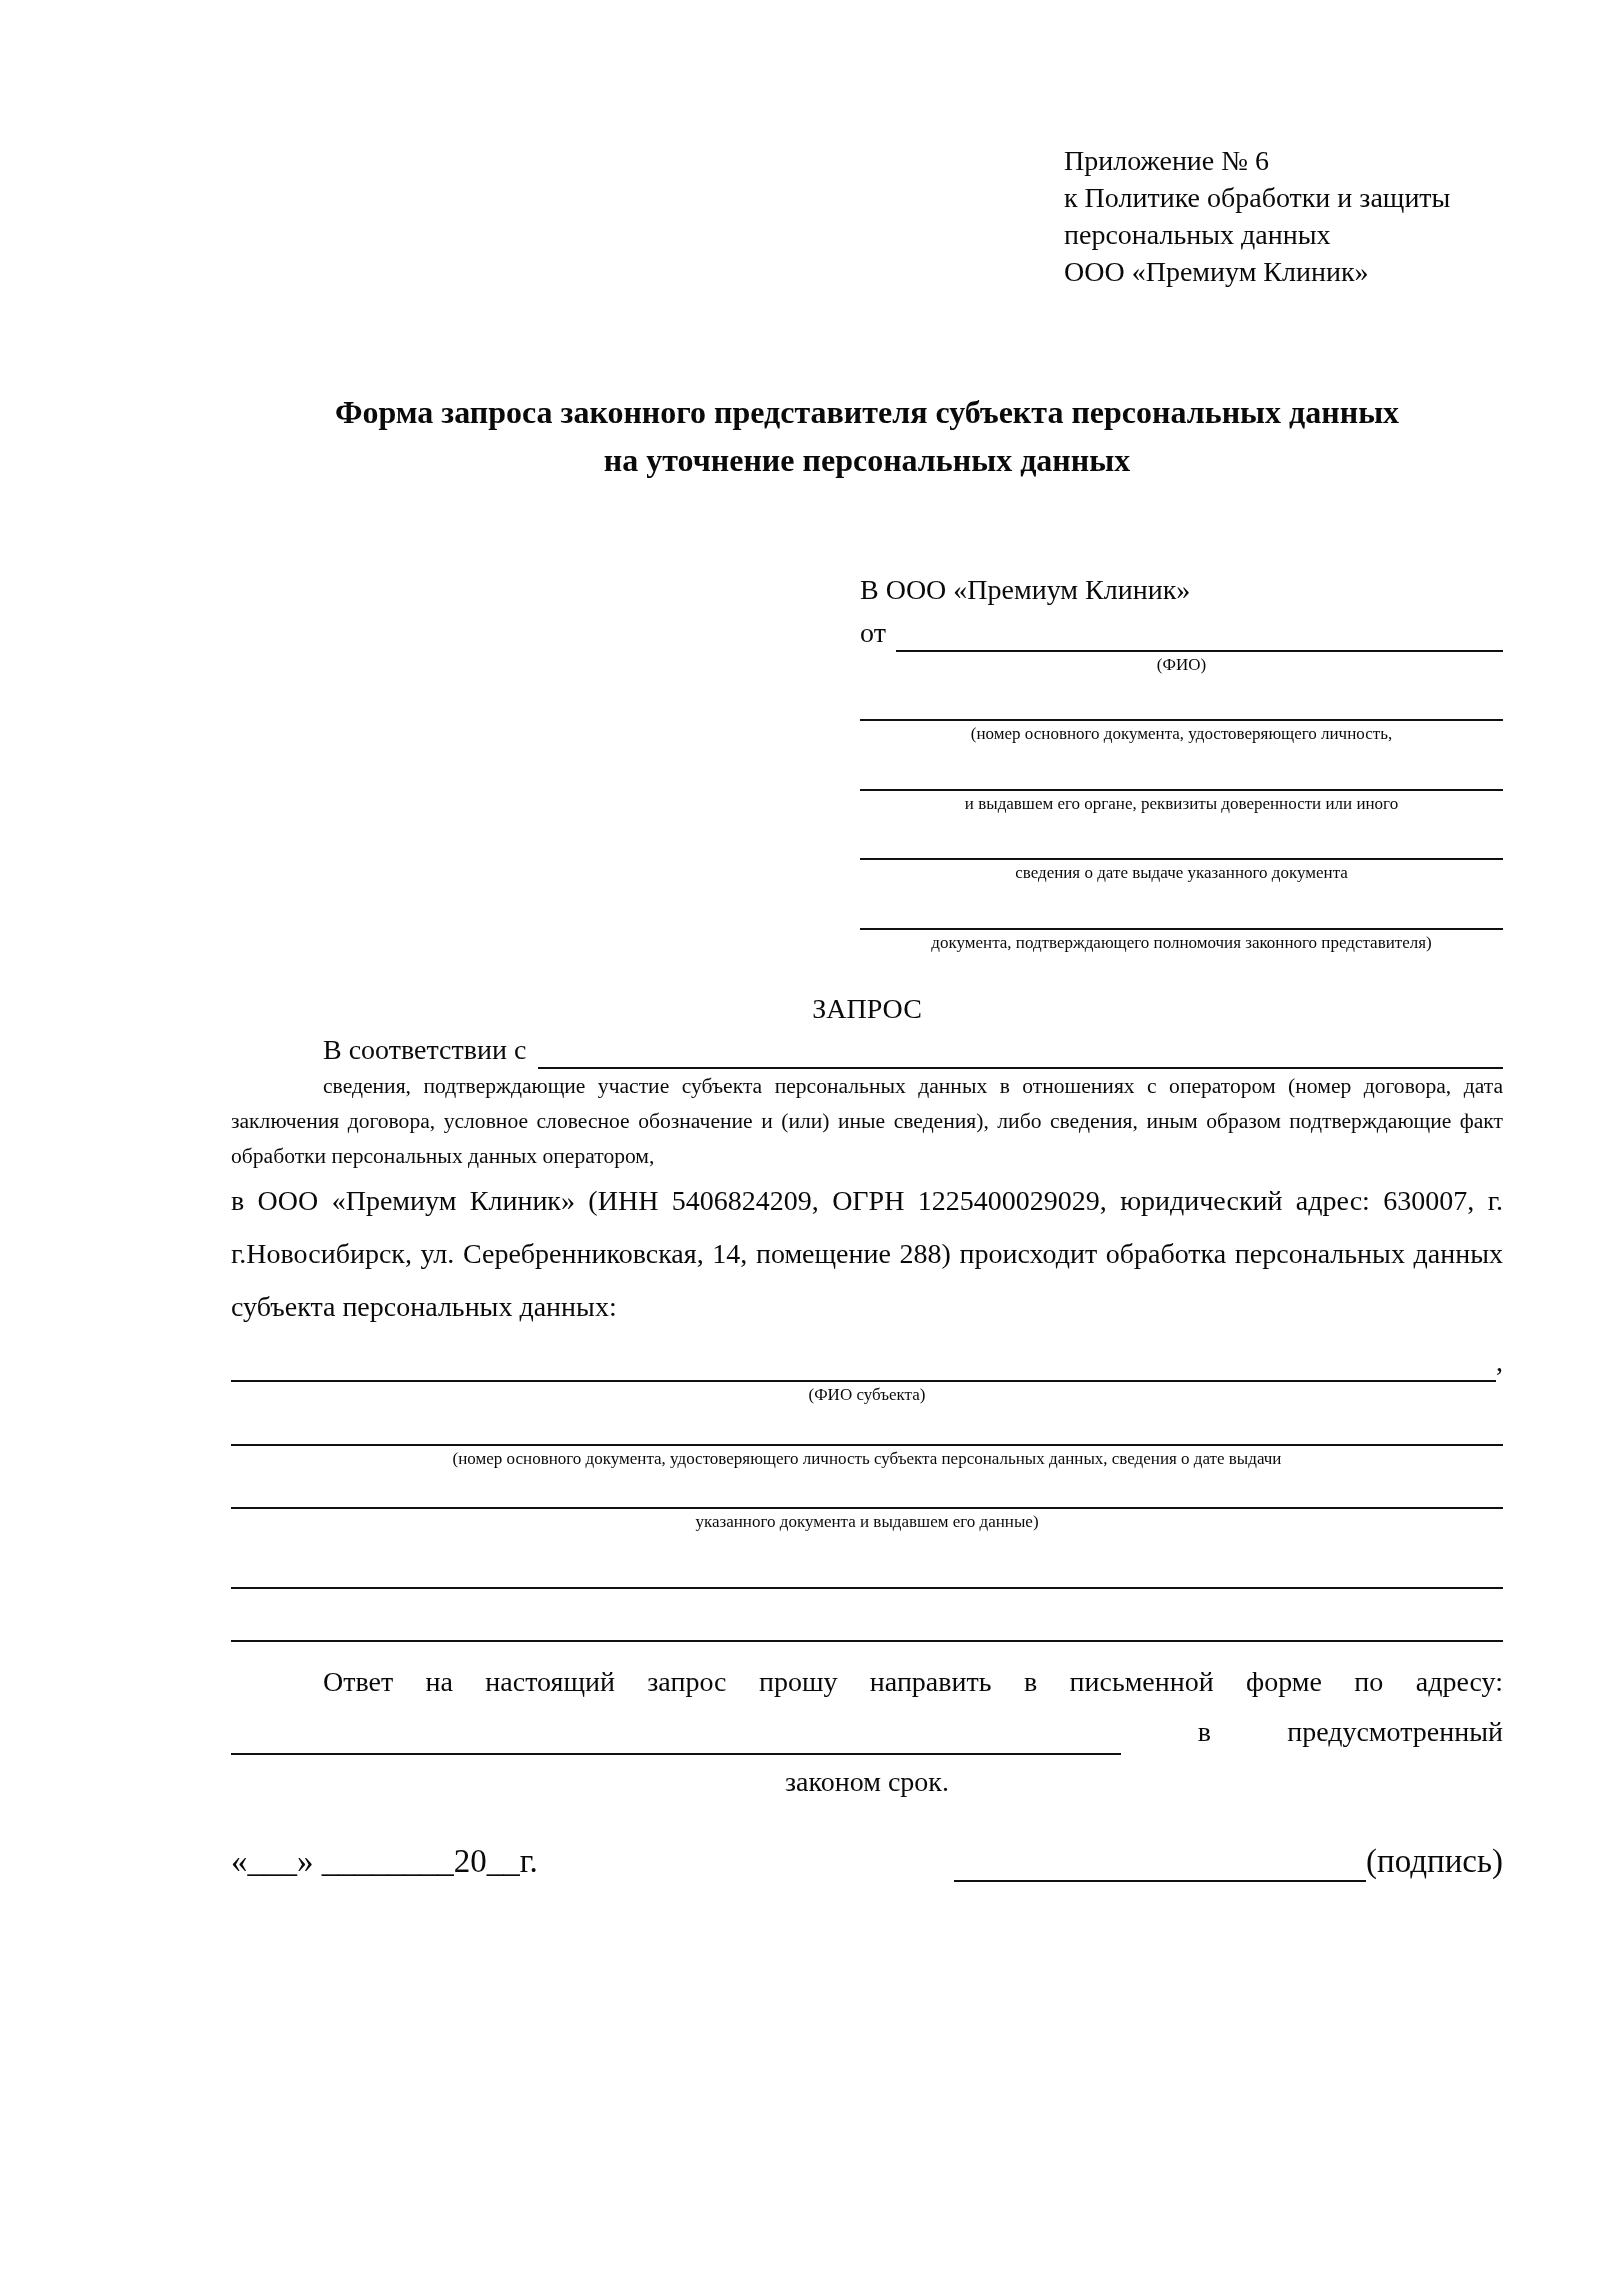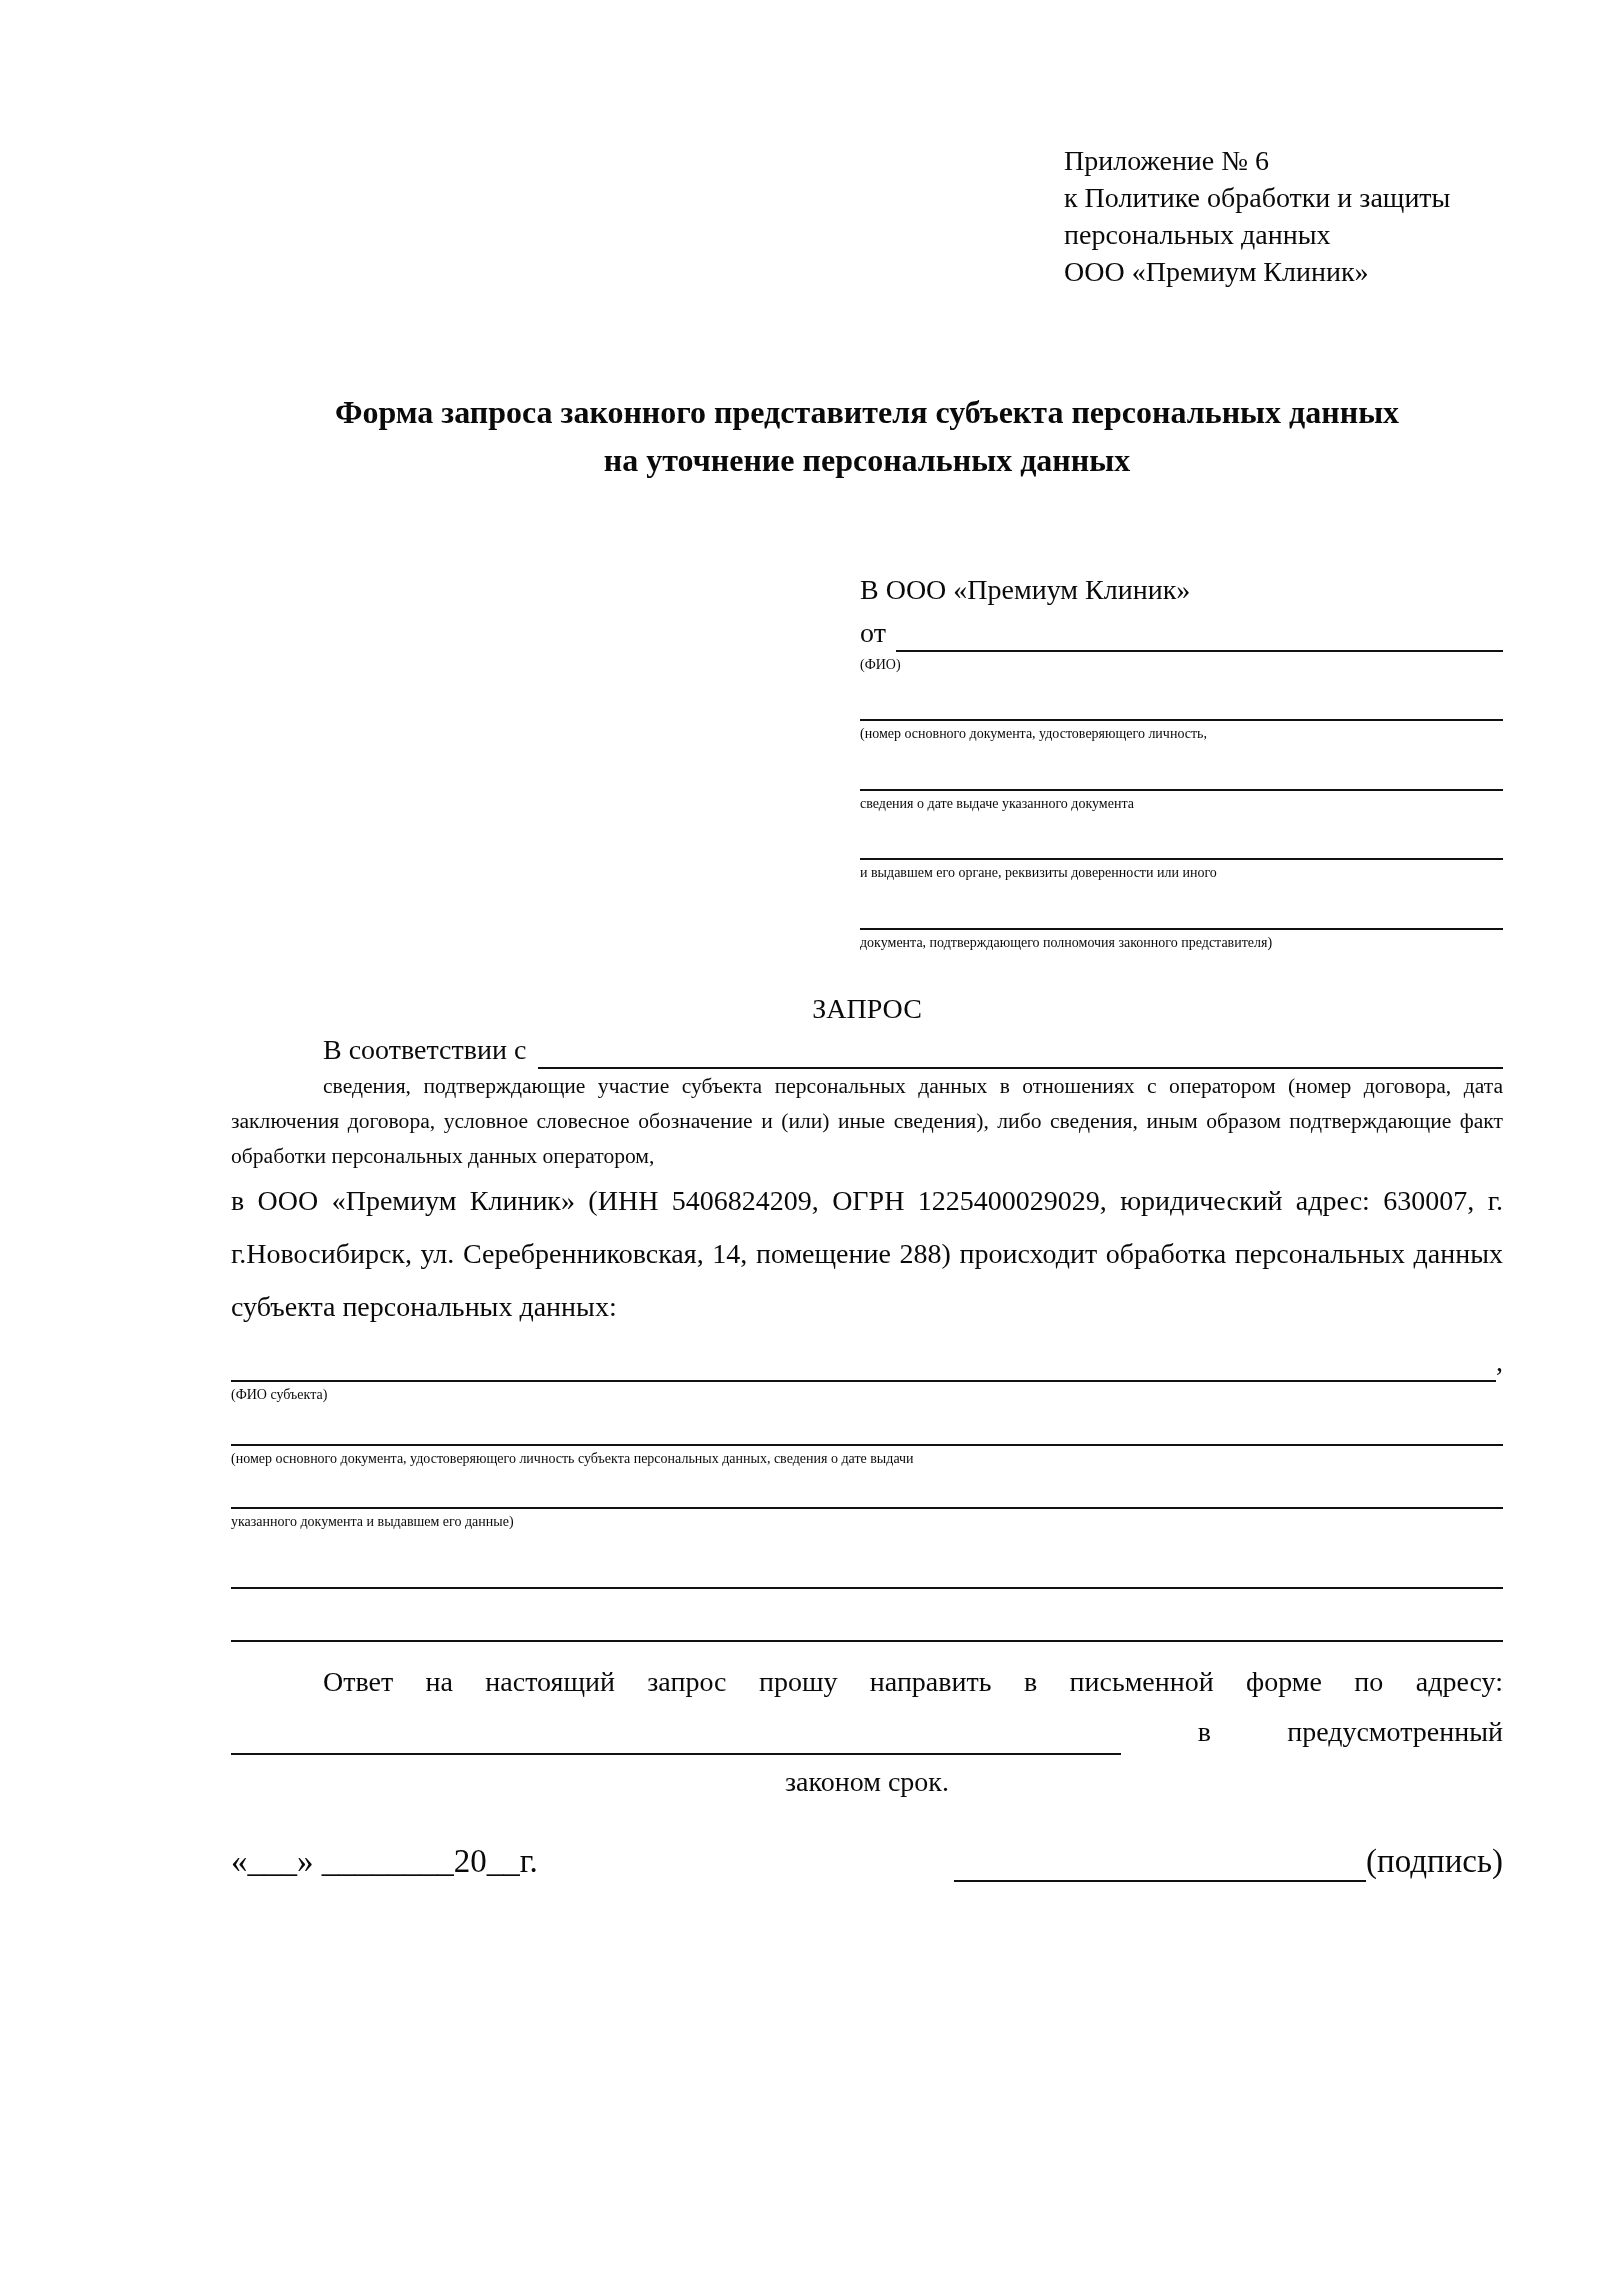--- a/index.html
+++ b/index.html
@@ -20,21 +20,21 @@
   .header-block { margin-left: 833px; font-size: 28px; line-height: 37px; }
 
   
   .doc-title { margin-top: 98px; text-align: center; font-weight: 700; font-size: 32px; line-height: 48px; }
 
   
   .addressee { margin-top: 86px; margin-left: 629px; }
   .addr-to { font-size: 28px; line-height: 39px; }
   .from-row { display: flex; align-items: flex-end; font-size: 28px; line-height: 39px; margin-top: 3.9px; }
   .from-row .fill { flex: 1; height: 33px; border-bottom: 2.9px solid #111; margin-left: 9.8px; }
-  .small-cap { font-size: 14px; line-height: 26.5px; text-align: left; }
+  .small-cap { font-size: 17px; line-height: 26.5px; text-align: center; }
   .field .line { height: 41px; border-bottom: 2.9px solid #111; }
 
   
   .zapros { margin-top: 33px; text-align: center; font-size: 28px; line-height: 39px; }
   .intro-row { display: flex; align-items: flex-end; font-size: 28px; line-height: 39px; padding-left: 92px; margin-top: 2px; }
   .intro-row .fill { flex: 1; height: 31px; border-bottom: 2.9px solid #111; margin-left: 11.8px; }
   .note { font-size: 21.6px; line-height: 35px; text-align: justify; text-indent: 92px; }
   .para { font-size: 28px; line-height: 53px; text-align: justify; }
   .comma-row { display: flex; align-items: flex-end; font-size: 28px; line-height: 41px; margin-top: 7.8px; }
   .comma-row .fill { flex: 1; height: 29px; border-bottom: 2.9px solid #111; }
@@ -74,25 +74,25 @@
       <span class="fill"></span>
     </div>
     <div class="small-cap">(ФИО)</div>
 
     <div class="field">
       <div class="line"></div>
       <div class="small-cap">(номер основного документа, удостоверяющего личность,</div>
     </div>
     <div class="field">
       <div class="line"></div>
-      <div class="small-cap">сведения о дате выдаче указанного документа</div>
+      <div class="small-cap">и выдавшем его органе, реквизиты доверенности или иного</div>
     </div>
     <div class="field">
       <div class="line"></div>
-      <div class="small-cap">и выдавшем его органе, реквизиты доверенности или иного</div>
+      <div class="small-cap">сведения о дате выдаче указанного документа</div>
     </div>
     <div class="field">
       <div class="line"></div>
       <div class="small-cap">документа, подтверждающего полномочия законного представителя)</div>
     </div>
   </div>
 
   <div class="zapros">ЗАПРОС</div>
 
   <div class="intro-row">

